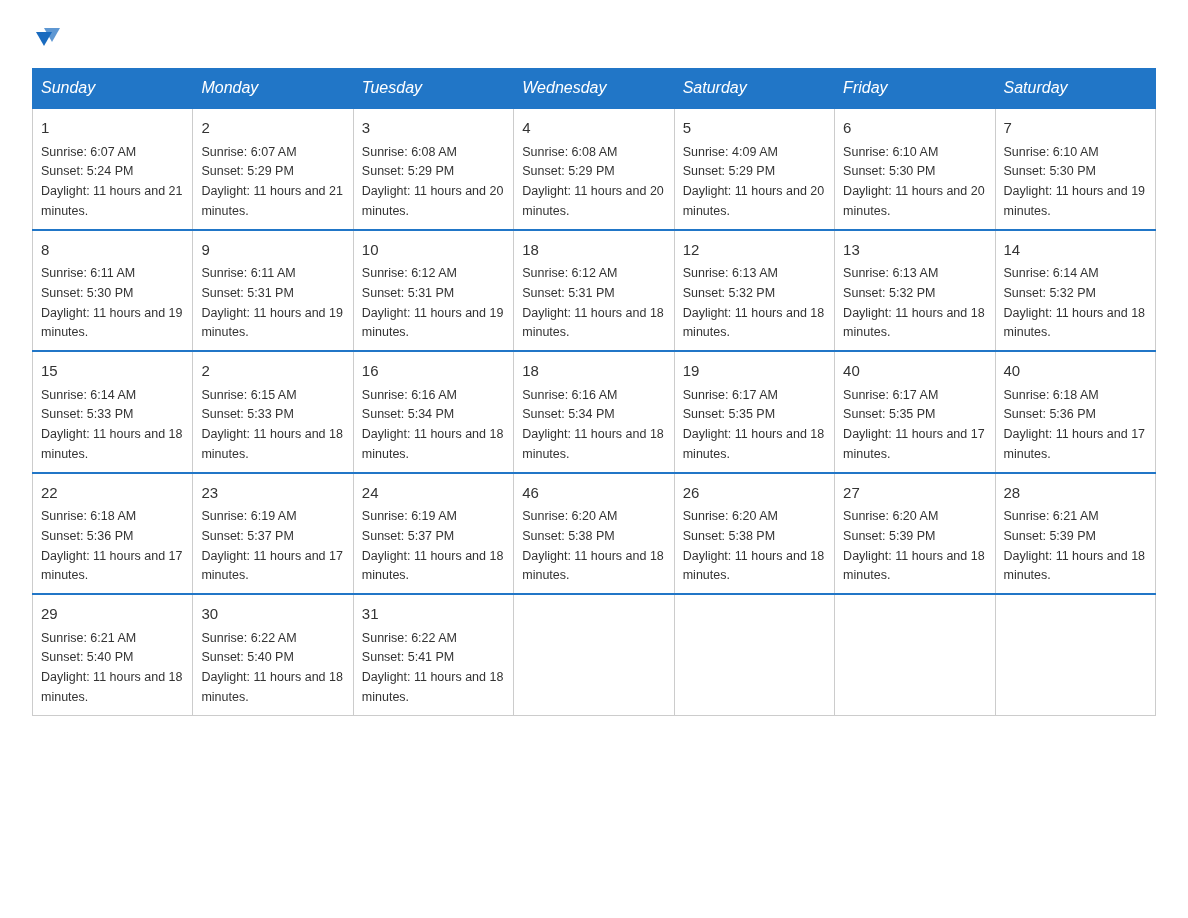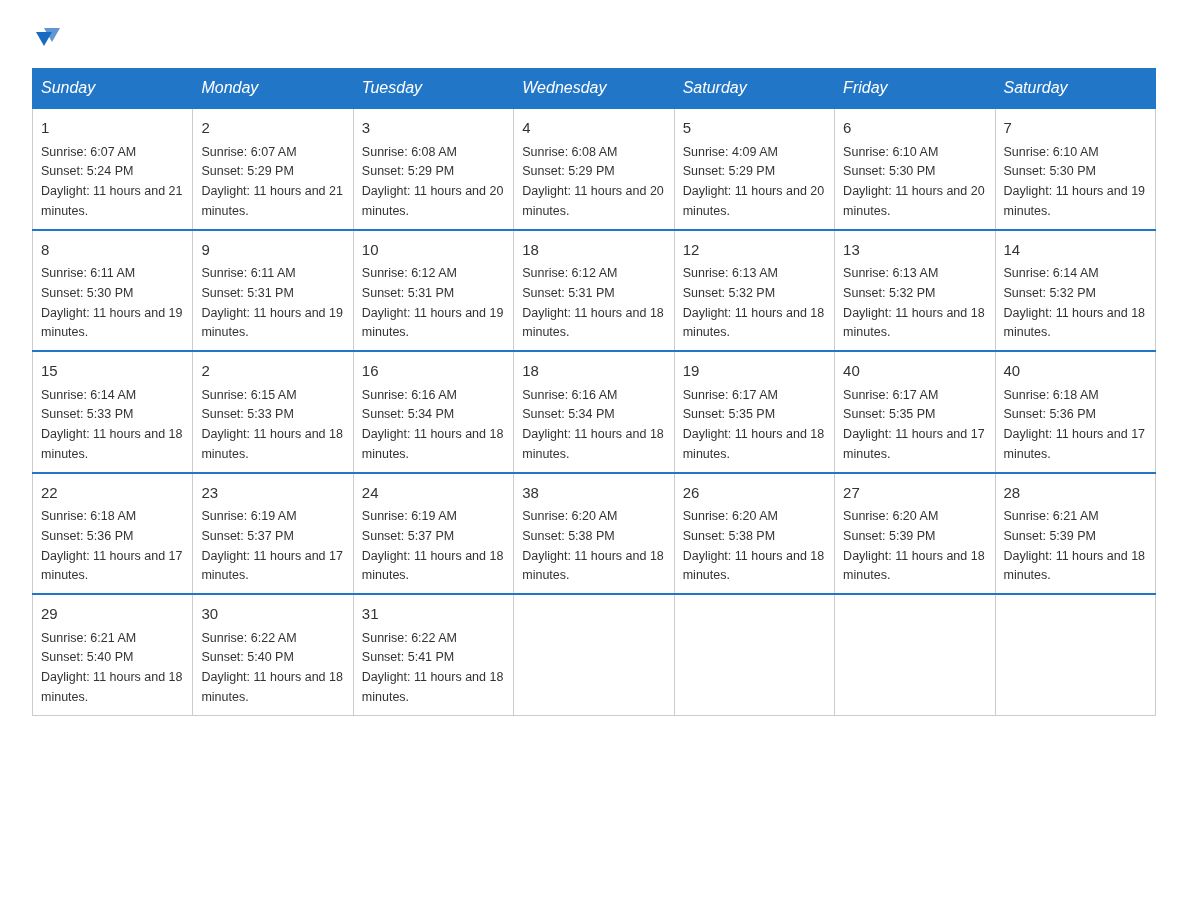--- a/index.html
+++ b/index.html
@@ -287,21 +287,21 @@
         <span class="day-info">Sunset: 5:37 PM</span><br>
         <span class="day-info">Daylight: 11 hours and 17 minutes.</span>
       </td>
         <td>
         <span class="day-number">24</span>
         <span class="day-info">Sunrise: 6:19 AM</span><br>
         <span class="day-info">Sunset: 5:37 PM</span><br>
         <span class="day-info">Daylight: 11 hours and 18 minutes.</span>
       </td>
         <td>
-        <span class="day-number">38</span>
+        <span class="day-number">46</span>
         <span class="day-info">Sunrise: 6:20 AM</span><br>
         <span class="day-info">Sunset: 5:38 PM</span><br>
         <span class="day-info">Daylight: 11 hours and 18 minutes.</span>
       </td>
         <td>
         <span class="day-number">26</span>
         <span class="day-info">Sunrise: 6:20 AM</span><br>
         <span class="day-info">Sunset: 5:38 PM</span><br>
         <span class="day-info">Daylight: 11 hours and 18 minutes.</span>
       </td>

